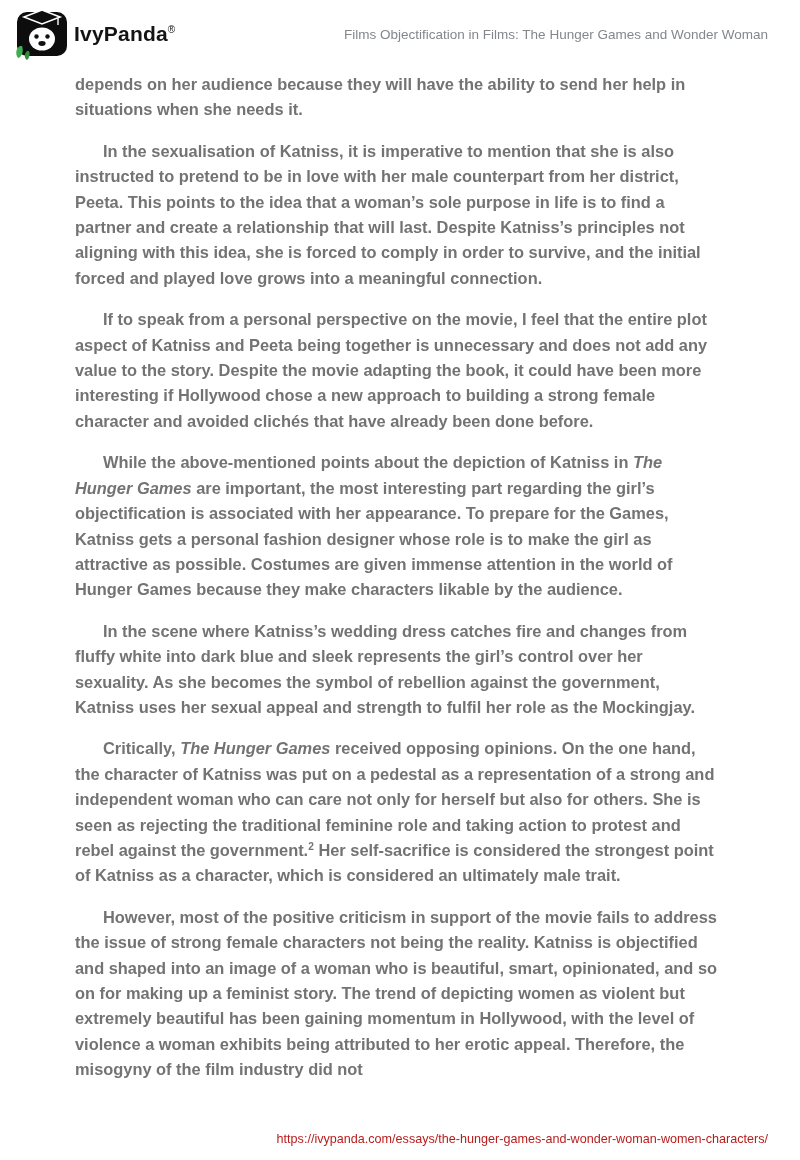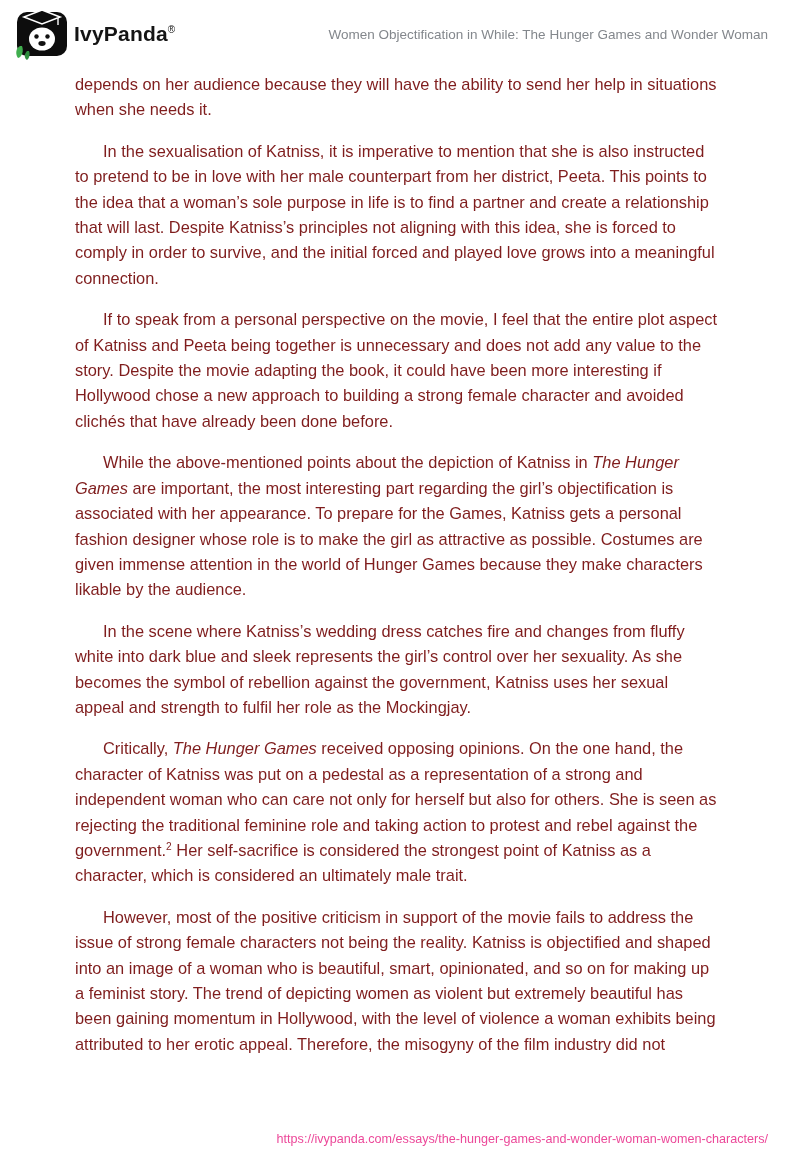--- a/index.html
+++ b/index.html
@@ -46,22 +46,23 @@
     text-align: right;
     white-space: nowrap;
   }
 
   
   .essay {
     margin-top: 12px;
     padding: 0 80px 0 75px;
     font-size: 16.4px;
     line-height: 25.4px;
-    color: #7f1d1d;
+    color: #737373;
     text-align: left;
+    font-weight: bold;
   }
   .essay p.para {
     margin: 0 0 16px 0;
   }
   .essay p.para.indent {
     text-indent: 28px;
     margin-top: 14px;
   }
   .essay .it { font-style: italic; }
   .essay sup {
@@ -69,21 +70,21 @@
     vertical-align: super;
     line-height: 0;
   }
 
   
   .page-footer {
     position: absolute;
     right: 32px;
     bottom: 14px;
     font-size: 12.6px;
-    color: #ec4899;
+    color: #b91c1c;
     text-align: right;
   }
 </style>
 </head>
 <body>
 
 <header class="page-header">
   <div class="brand">
     <svg width="56" height="52" viewBox="0 0 56 52" aria-hidden="true">
       <rect x="3" y="4" width="50" height="44" rx="10" fill="#0d0d0d"></rect>
@@ -97,21 +98,21 @@
         <circle cx="33.5" cy="28.5" r="2.2" fill="#111111"></circle>
         <ellipse cx="28" cy="35.5" rx="3.6" ry="2.4" fill="#111111"></ellipse>
       </g>
       <g>
         <path d="M6 38 C2 40 1 46 4 50 C8 49 10 43 8 38 Z" fill="#3fae4e"></path>
         <path d="M13 43 C10 46 10 50 13 52 C16 50 16 45 15 43 Z" fill="#2e8f3e"></path>
       </g>
     </svg>
     <span class="brand-name"><span>IvyPanda</span><sup>®</sup></span>
   </div>
-  <div class="doc-title">Women Objectification in While: The Hunger Games and Wonder Woman</div>
+  <div class="doc-title">Films Objectification in Films: The Hunger Games and Wonder Woman</div>
 </header>
 
 <main class="essay" id="paragraphs">
     <p class="para"><span>depends on her audience because they will have the ability to send her help in situations when she needs it.</span></p>
     <p class="para indent"><span>In the sexualisation of Katniss, it is imperative to mention that she is also instructed to pretend to be in love with her male counterpart from her district, Peeta. This points to the idea that a woman’s sole purpose in life is to find a partner and create a relationship that will last. Despite Katniss’s principles not aligning with this idea, she is forced to comply in order to survive, and the initial forced and played love grows into a meaningful connection.</span></p>
     <p class="para indent"><span>If to speak from a personal perspective on the movie, I feel that the entire plot aspect of Katniss and Peeta being together is unnecessary and does not add any value to the story. Despite the movie adapting the book, it could have been more interesting if Hollywood chose a new approach to building a strong female character and avoided clichés that have already been done before.</span></p>
     <p class="para indent"><span>While the above-mentioned points about the depiction of Katniss in </span><span class="it">The Hunger Games</span><span> are important, the most interesting part regarding the girl’s objectification is associated with her appearance. To prepare for the Games, Katniss gets a personal fashion designer whose role is to make the girl as attractive as possible. Costumes are given immense attention in the world of Hunger Games because they make characters likable by the audience.</span></p>
     <p class="para indent"><span>In the scene where Katniss’s wedding dress catches fire and changes from fluffy white into dark blue and sleek represents the girl’s control over her sexuality. As she becomes the symbol of rebellion against the government, Katniss uses her sexual appeal and strength to fulfil her role as the Mockingjay.</span></p>
     <p class="para indent"><span>Critically, </span><span class="it">The Hunger Games</span><span> received opposing opinions. On the one hand, the character of Katniss was put on a pedestal as a representation of a strong and independent woman who can care not only for herself but also for others. She is seen as rejecting the traditional feminine role and taking action to protest and rebel against the government.</span><sup>2</sup><span> Her self-sacrifice is considered the strongest point of Katniss as a character, which is considered an ultimately male trait.</span></p>
     <p class="para indent"><span>However, most of the positive criticism in support of the movie fails to address the issue of strong female characters not being the reality. Katniss is objectified and shaped into an image of a woman who is beautiful, smart, opinionated, and so on for making up a feminist story. The trend of depicting women as violent but extremely beautiful has been gaining momentum in Hollywood, with the level of violence a woman exhibits being attributed to her erotic appeal. Therefore, the misogyny of the film industry did not</span></p>

